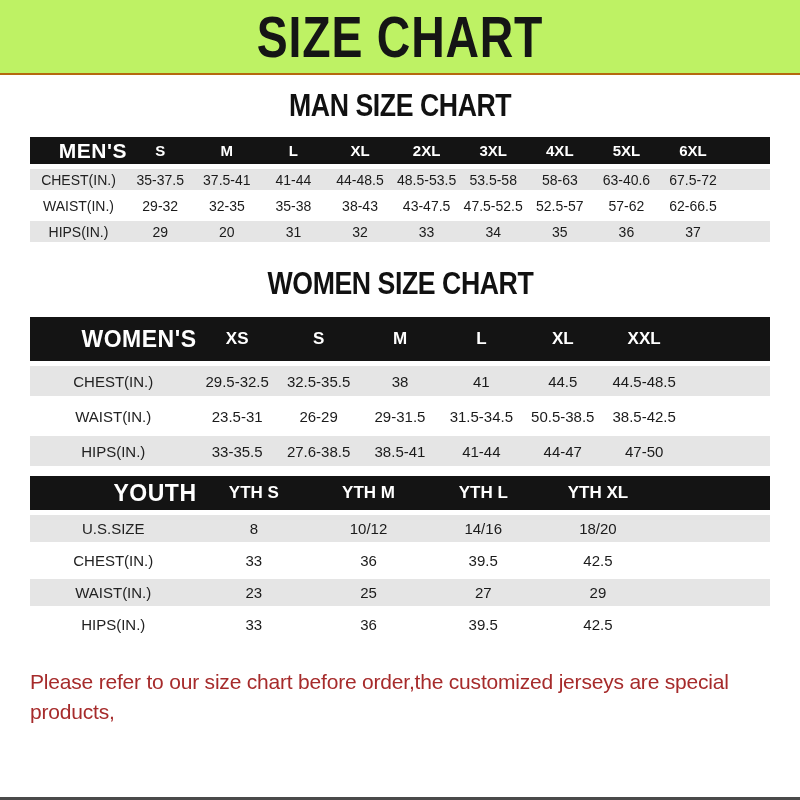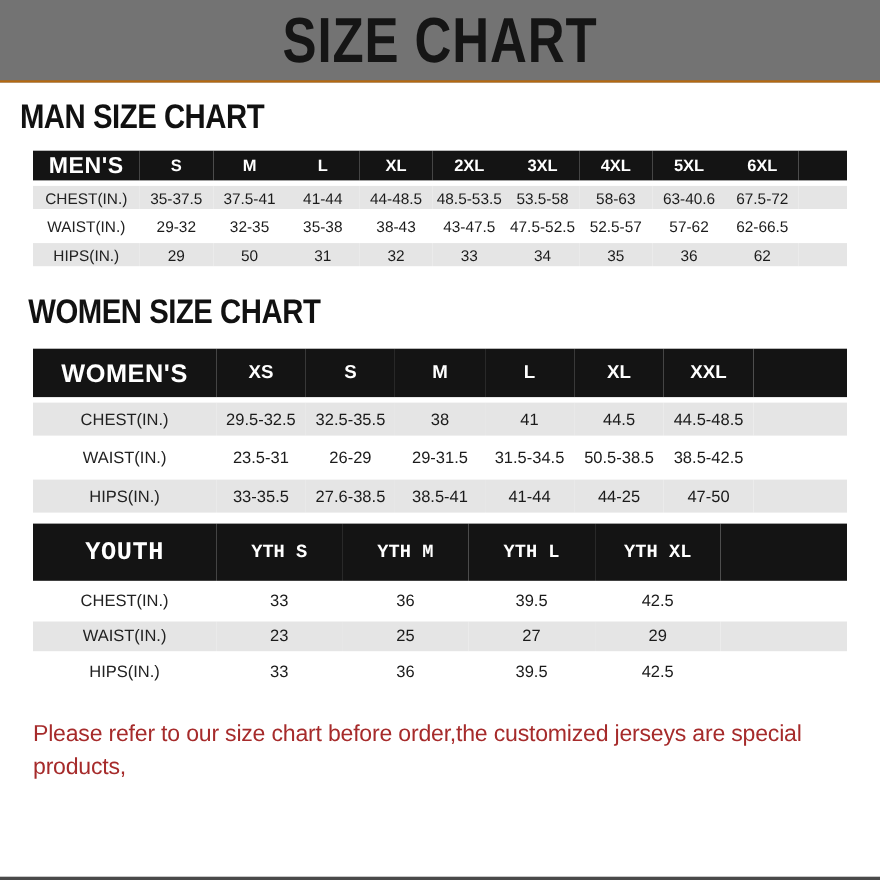--- a/index.html
+++ b/index.html
@@ -13,70 +13,70 @@
     height:73px;display:flex;align-items:center;justify-content:center;
     border-bottom:2px solid #b5690f;
   }
   .banner-text{
     display:inline-block;transform:scaleX(0.80);transform-origin:center;
     font-size:58px;font-weight:800;letter-spacing:1px;color:#151515;
     white-space:nowrap;line-height:1;
   }
   
   h2.section-heading{
-    text-align:left;font-weight:800;color:#111;margin:0;line-height:1;
+    text-align:center;font-weight:800;color:#111;margin:0;line-height:1;
   }
   h2 .condensed{
     display:inline-block;transform:scaleX(0.86);transform-origin:center;
     font-size:31px;letter-spacing:-0.5px;white-space:nowrap;
   }
   .section-0 h2{margin:15px 0 11px;}
   .section-1 h2{margin:21px 4px 13px;}
   .section-2 h2{margin:27px 0 13px;}
   
   table.size-table{
     width:740px;margin:0 auto;border-collapse:separate;border-spacing:0 5px;
     table-layout:fixed;
   }
   table.size-table th, table.size-table td{
     padding:0;text-align:center;vertical-align:middle;white-space:nowrap;
     font-family:"Liberation Sans", sans-serif;
   }
   tr.head-row th{background:#141414;color:#ffffff;font-weight:700;}
-  tr.head-row th.corner{text-align:center;padding-left:0;font-weight:800;letter-spacing:0.5px;}
+  tr.head-row th.corner{text-align:right;padding-left:0;font-weight:800;letter-spacing:0.5px;}
   tr.data-row td{color:#1b1b1b;background:#ffffff;}
   tr.data-row.striped td{background:#e5e5e5;}
   tr.data-row td.row-label{font-size:15px;color:#222;}
   
   .section-0 tr.head-row th{height:27px;font-size:15px;}
   .section-0 tr.head-row th.corner{font-size:21px;}
   .section-0 tr.data-row td{height:21px;font-size:14px;}
   .section-0 tr.data-row td.row-label{font-size:14px;}
   .section-1 tr.head-row th{height:44px;font-size:17px;margin-left:22px;}
   .section-1 tr.head-row th.corner{font-size:23px;}
   .section-1 tr.data-row td{height:30px;font-size:15px;}
-  .section-2 tr.head-row th{height:52px;font-size:17px;font-family:Liberation Mono, monospace;}
+  .section-2 tr.head-row th{height:34px;font-size:17px;}
   .section-2 tr.head-row th.corner{font-size:23px;}
   .section-2 tr.data-row td{height:27px;font-size:15px;}
   
   .note{
     margin:24px 0 0 30px;font-size:21px;line-height:30px;
     letter-spacing:-0.2px;font-weight:500;
   }
   
   .bottom-strip{
     position:absolute;left:0;bottom:0;width:100%;height:3px;background:#4a4a4a;
   }
 </style>
 </head>
 <body>
 
 <div class="page">
 
-  <header class="banner" style="background: #737373;">
+  <header class="banner" style="background: #bef264;">
     <span class="banner-text" style="color: rgb(21, 21, 21);">SIZE CHART</span>
   </header>
 
   <div id="sections">
       <section class="chart-section section-0">
         <h2 class="section-heading"><span class="condensed">MAN SIZE CHART</span></h2>
         <table class="size-table">
           <colgroup>
             <col style="width: 13.1%;">
             <col style="width: 9%;">
@@ -128,28 +128,28 @@
               <td>43-47.5</td>
               <td>47.5-52.5</td>
               <td>52.5-57</td>
               <td>57-62</td>
               <td>62-66.5</td>
               <td></td>
             </tr>
             <tr class="data-row striped">
               <td class="row-label">HIPS(IN.)</td>
               <td>29</td>
-              <td>50</td>
+              <td>20</td>
               <td>31</td>
               <td>32</td>
               <td>33</td>
               <td>34</td>
               <td>35</td>
               <td>36</td>
-              <td>62</td>
+              <td>37</td>
               <td></td>
             </tr>
           </tbody>
         </table>
       </section>
       <section class="chart-section section-1">
         <h2 class="section-heading"><span class="condensed">WOMEN SIZE CHART</span></h2>
         <table class="size-table">
           <colgroup>
             <col style="width: 22.5%;">
@@ -193,21 +193,21 @@
               <td>50.5-38.5</td>
               <td>38.5-42.5</td>
               <td></td>
             </tr>
             <tr class="data-row striped">
               <td class="row-label">HIPS(IN.)</td>
               <td>33-35.5</td>
               <td>27.6-38.5</td>
               <td>38.5-41</td>
               <td>41-44</td>
-              <td>44-25</td>
+              <td>44-47</td>
               <td>47-50</td>
               <td></td>
             </tr>
           </tbody>
         </table>
       </section>
       <section class="chart-section section-2">
         <table class="size-table">
           <colgroup>
             <col style="width: 22.5%;">
@@ -221,20 +221,28 @@
             <tr class="head-row">
               <th class="corner">YOUTH</th>
               <th>YTH S</th>
               <th>YTH M</th>
               <th>YTH L</th>
               <th>YTH XL</th>
               <th></th>
             </tr>
           </thead>
           <tbody>
+            <tr class="data-row striped">
+              <td class="row-label">U.S.SIZE</td>
+              <td>8</td>
+              <td>10/12</td>
+              <td>14/16</td>
+              <td>18/20</td>
+              <td></td>
+            </tr>
             <tr class="data-row">
               <td class="row-label">CHEST(IN.)</td>
               <td>33</td>
               <td>36</td>
               <td>39.5</td>
               <td>42.5</td>
               <td></td>
             </tr>
             <tr class="data-row striped">
               <td class="row-label">WAIST(IN.)</td>

